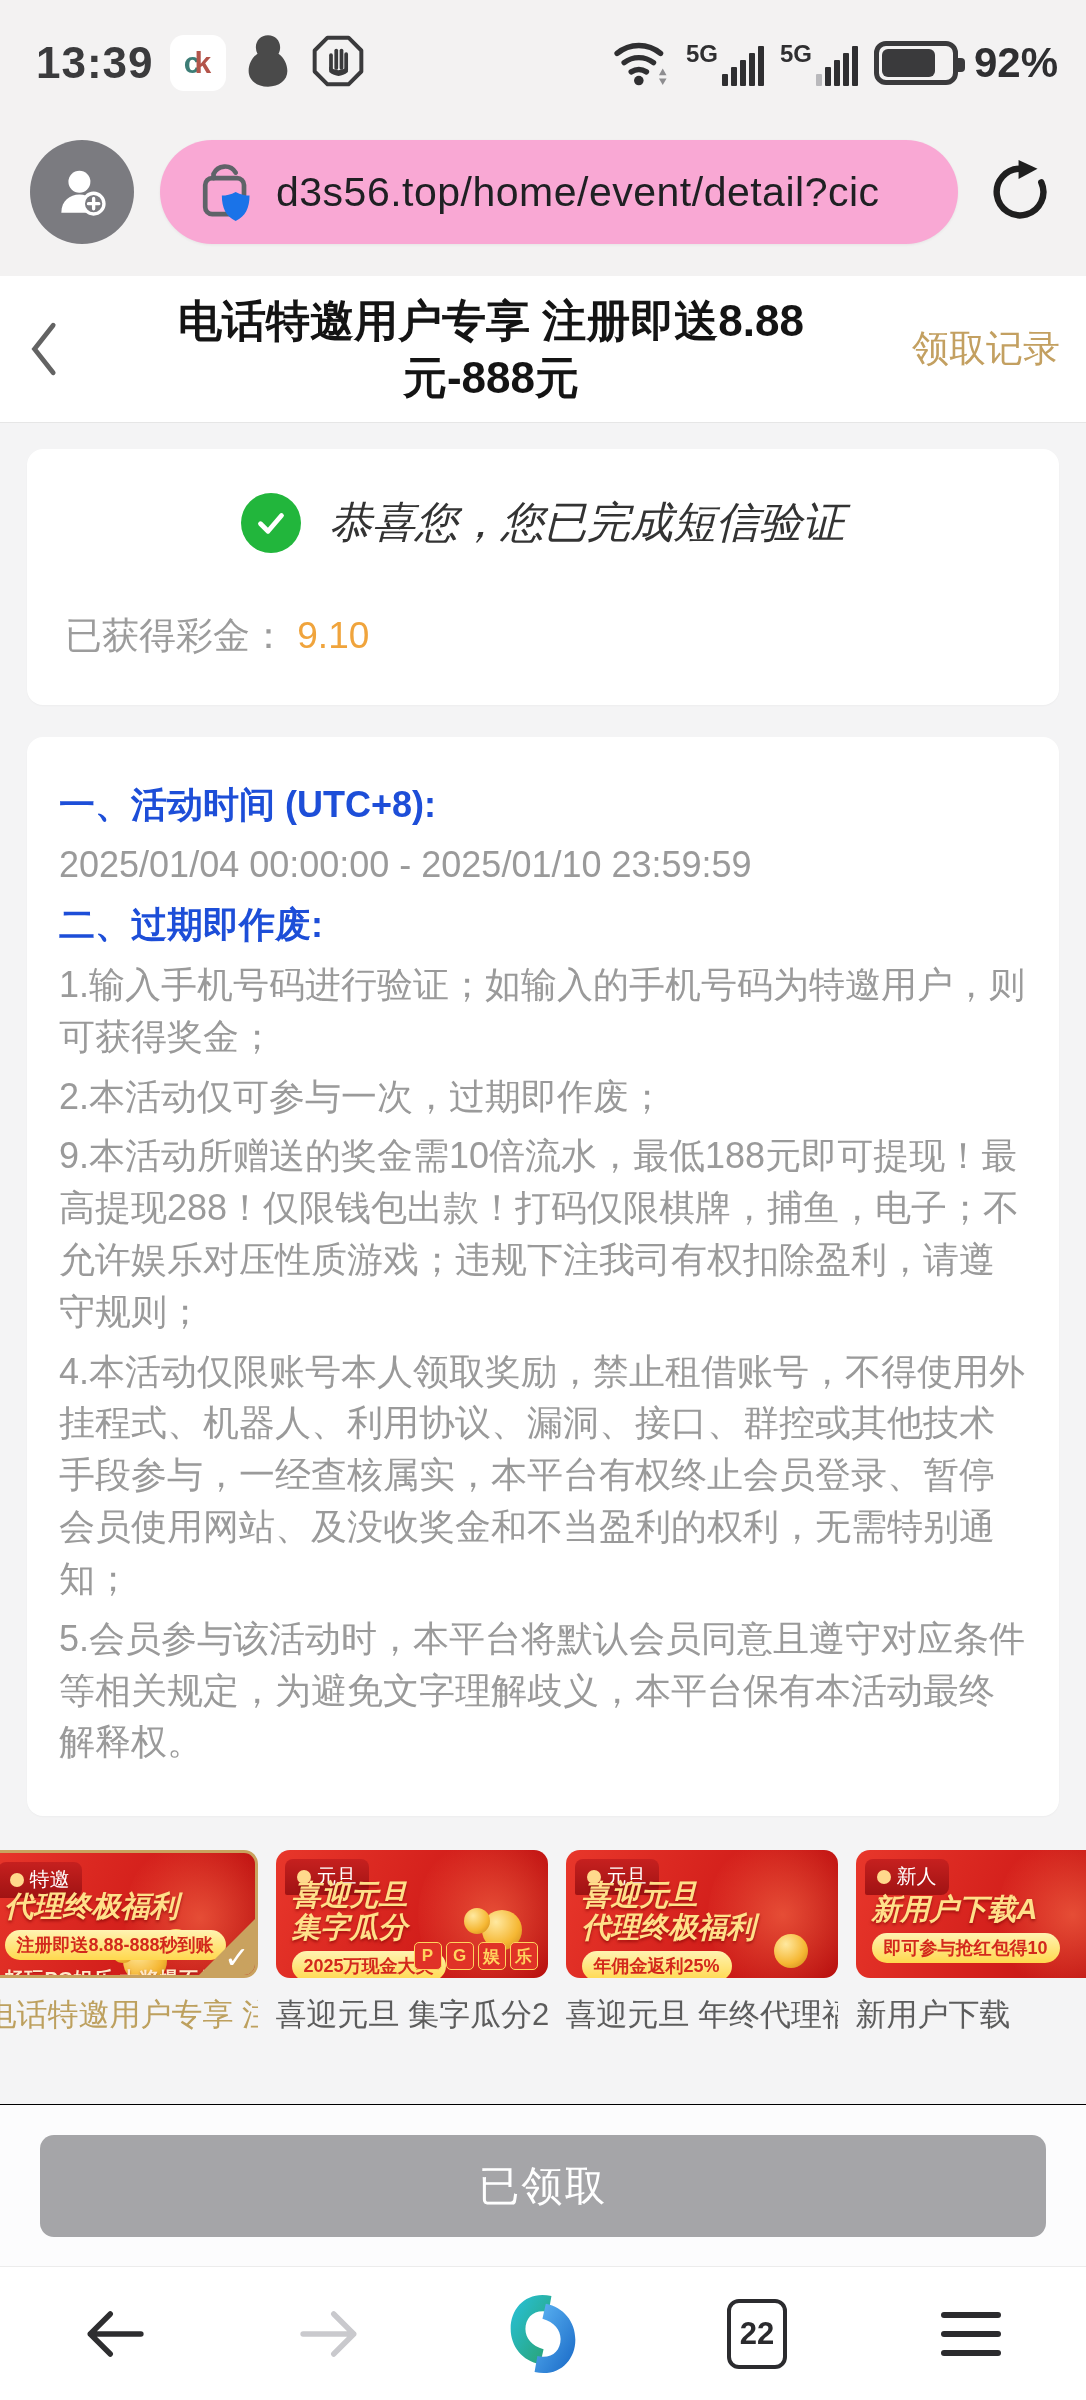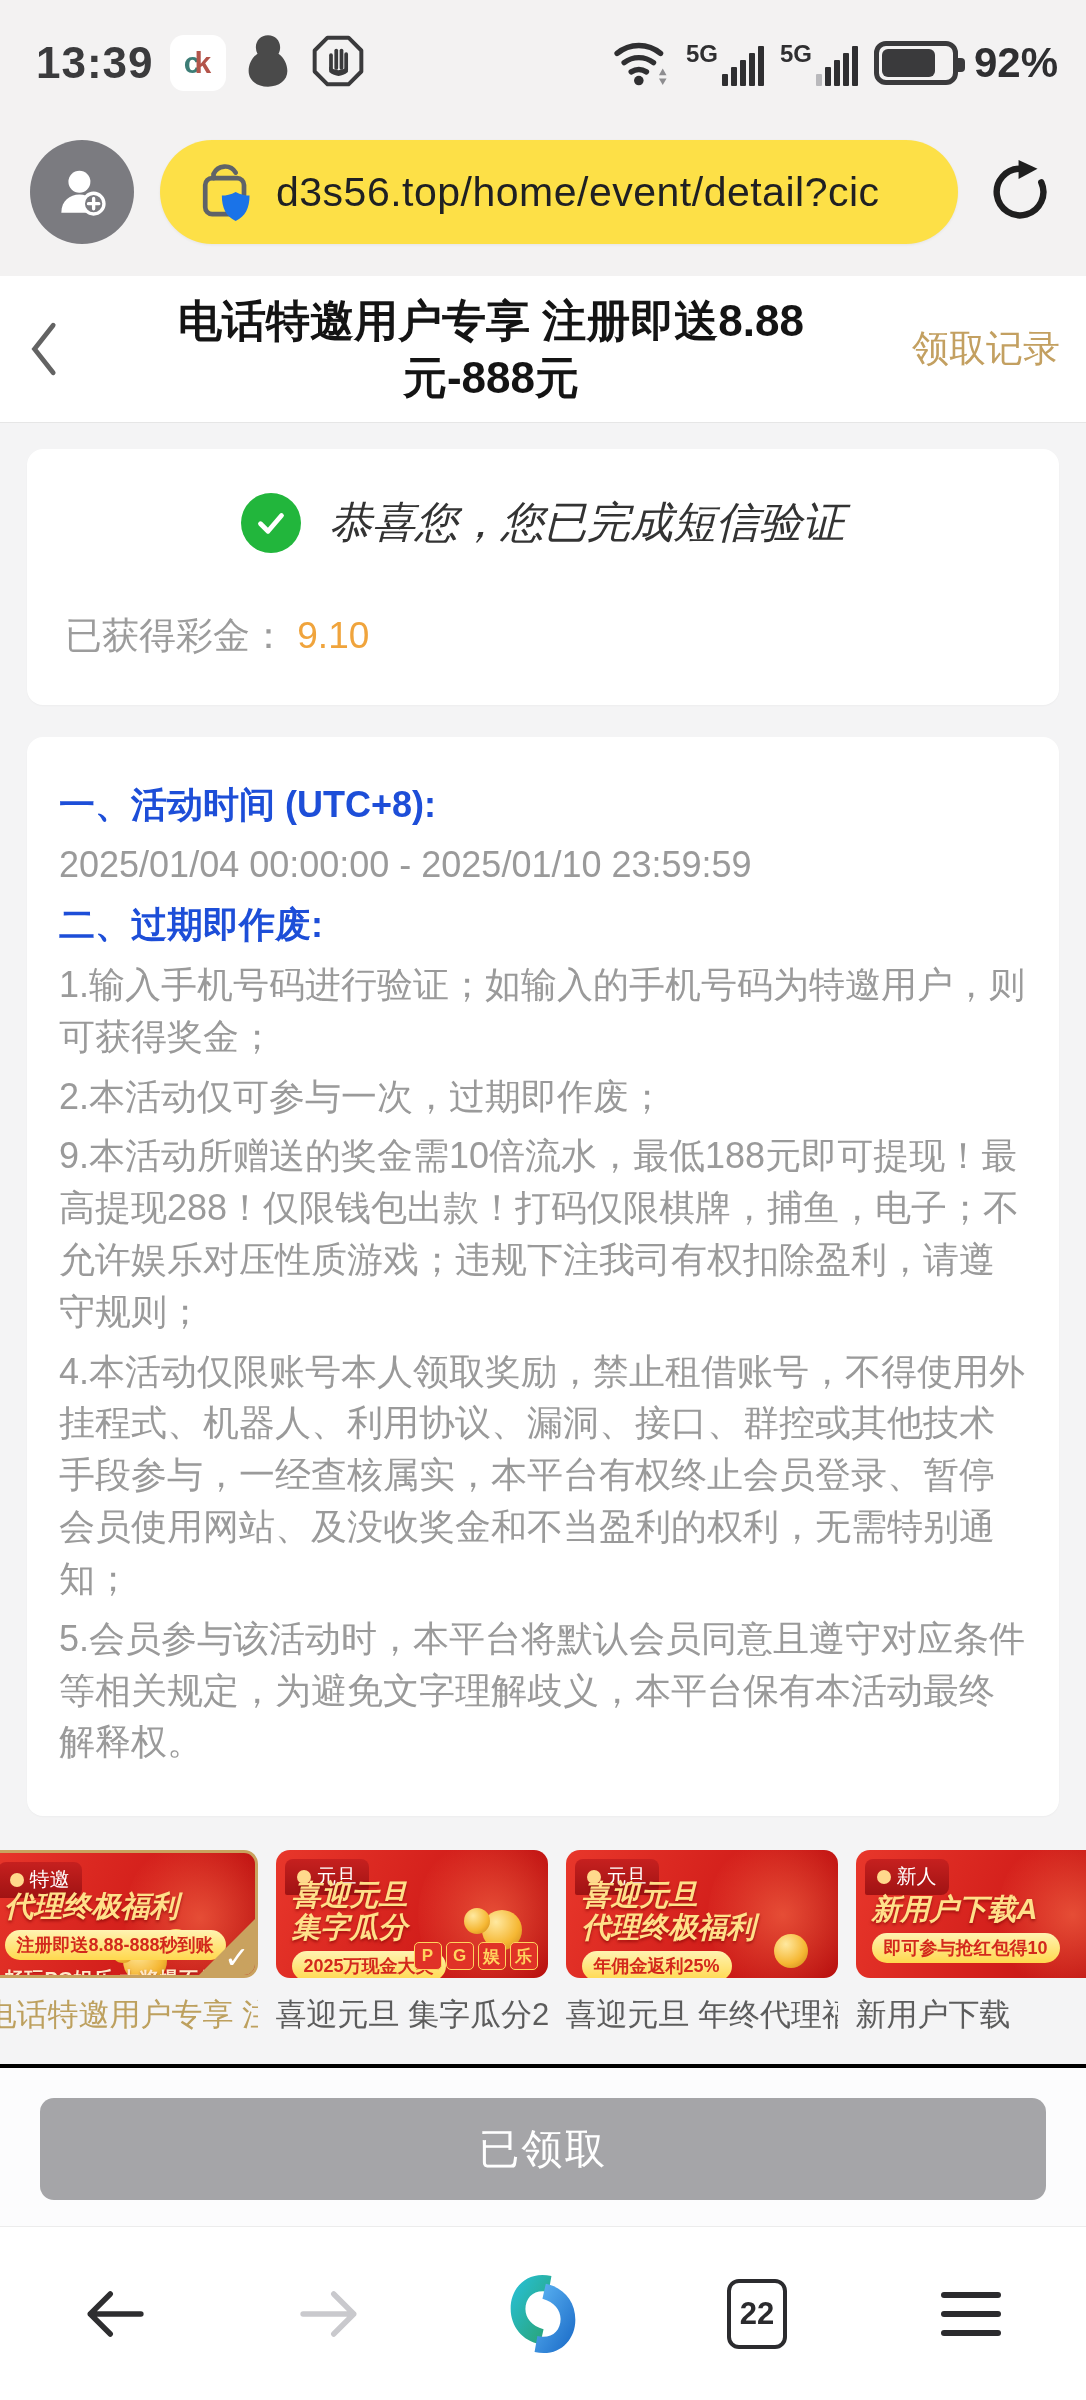--- a/index.html
+++ b/index.html
@@ -25,21 +25,21 @@
   .bars i{display:block;width:6px;background:#2f2f31;border-radius:1px;}
   .bars.dim i:nth-child(1){background:#b9b9bc;}
   .battery-wrap{display:flex;align-items:center;gap:6px;}
   .battery{position:relative;width:84px;height:44px;border:5px solid #3a3a3c;border-radius:12px;box-sizing:border-box;}
   .battery .fill{position:absolute;left:3px;top:3px;bottom:3px;width:72%;background:#3a3a3c;border-radius:6px;}
   .battery .nub{position:absolute;right:-12px;top:12px;width:7px;height:14px;background:#3a3a3c;border-radius:0 4px 4px 0;}
   .sb-batt-text{font-size:42px;font-weight:600;color:#2f2f31;}
   
   .address-row{height:168px;display:flex;align-items:center;padding:0 30px;box-sizing:border-box;background:#f3f2f2;gap:26px;}
   .avatar-btn{width:104px;height:104px;border-radius:50%;background:#7b7b80;flex-shrink:0;display:flex;align-items:center;justify-content:center;}
-  .url-pill{flex:1;height:104px;background:#fde047;border-radius:52px;display:flex;align-items:center;padding:0 34px;
+  .url-pill{flex:1;height:104px;background:#f9a8d4;border-radius:52px;display:flex;align-items:center;padding:0 34px;
     box-sizing:border-box;box-shadow:0 1px 3px rgba(0,0,0,.06);gap:18px;min-width:0;}
   .url-text{font-size:41px;color:#1f2023;white-space:nowrap;overflow:hidden;letter-spacing:.5px;}
   .reload-btn{width:72px;height:72px;flex-shrink:0;display:flex;align-items:center;justify-content:center;}
   
   .page-header{background:#fff;border-bottom:1px solid #e6e6e6;display:flex;align-items:center;
     padding:16px 26px;box-sizing:border-box;min-height:132px;}
   .back-chevron{width:56px;flex-shrink:0;display:flex;align-items:center;justify-content:flex-start;}
   .ph-title{flex:1;text-align:center;font-size:44px;font-weight:700;color:#141414;line-height:1.3;
     max-width:680px;margin:0 auto;}
   .ph-action{flex-shrink:0;font-size:37px;color:#c3a061;width:160px;text-align:right;}
@@ -77,25 +77,25 @@
   .coin{position:absolute;border-radius:50%;background:radial-gradient(circle at 35% 30%,#ffe9a0,#f5b733 60%,#c78117);}
   .tiles{position:absolute;right:10px;bottom:8px;display:flex;gap:4px;}
   .tiles span{width:26px;height:26px;background:#e03227;border:1px solid #ffd45e;border-radius:5px;
     color:#ffd45e;font-size:17px;font-weight:700;display:flex;align-items:center;justify-content:center;}
   .sel-corner{position:absolute;right:0;bottom:0;width:0;height:0;border-style:solid;
     border-width:0 0 56px 56px;border-color:transparent transparent #c9a25f transparent;}
   .sel-check{position:absolute;right:5px;bottom:0px;color:#fff;font-size:30px;font-weight:700;}
   .thumb-label{margin-top:16px;font-size:31px;color:#5c5c5c;white-space:nowrap;overflow:hidden;}
   .thumb-label.gold{color:#bda05e;}
   
-  .footer-bar{background:#fcfcfd;border-top:4px solid #000000;padding:30px 40px;box-sizing:border-box;height:162px;}
+  .footer-bar{background:#fcfcfd;border-top:1px solid #000000;padding:30px 40px;box-sizing:border-box;height:162px;}
   .claim-btn{width:100%;height:102px;border:none;border-radius:14px;background:#a5a5a8;color:#fff;
     font-size:41px;font-family:inherit;letter-spacing:2px;}
   
-  .nav-bar{background:#fff;border-top:1px solid #ececec;height:174px;display:flex;align-items:center;
+  .nav-bar{background:#fff;border-top:1px solid #ececec;height:134px;display:flex;align-items:center;
     justify-content:space-between;padding:0 70px;box-sizing:border-box;}
   .nav-item{display:flex;align-items:center;justify-content:center;width:90px;height:90px;}
   .tab-box{width:52px;height:62px;border:4px solid #2b2b2e;border-radius:12px;display:flex;align-items:center;
     justify-content:center;font-size:31px;font-weight:600;color:#2b2b2e;}
   .menu-icon{display:flex;flex-direction:column;gap:13px;}
   .menu-icon i{display:block;width:60px;height:6px;background:#2b2b2e;border-radius:3px;}
 </style>
 </head>
 <body>
 

